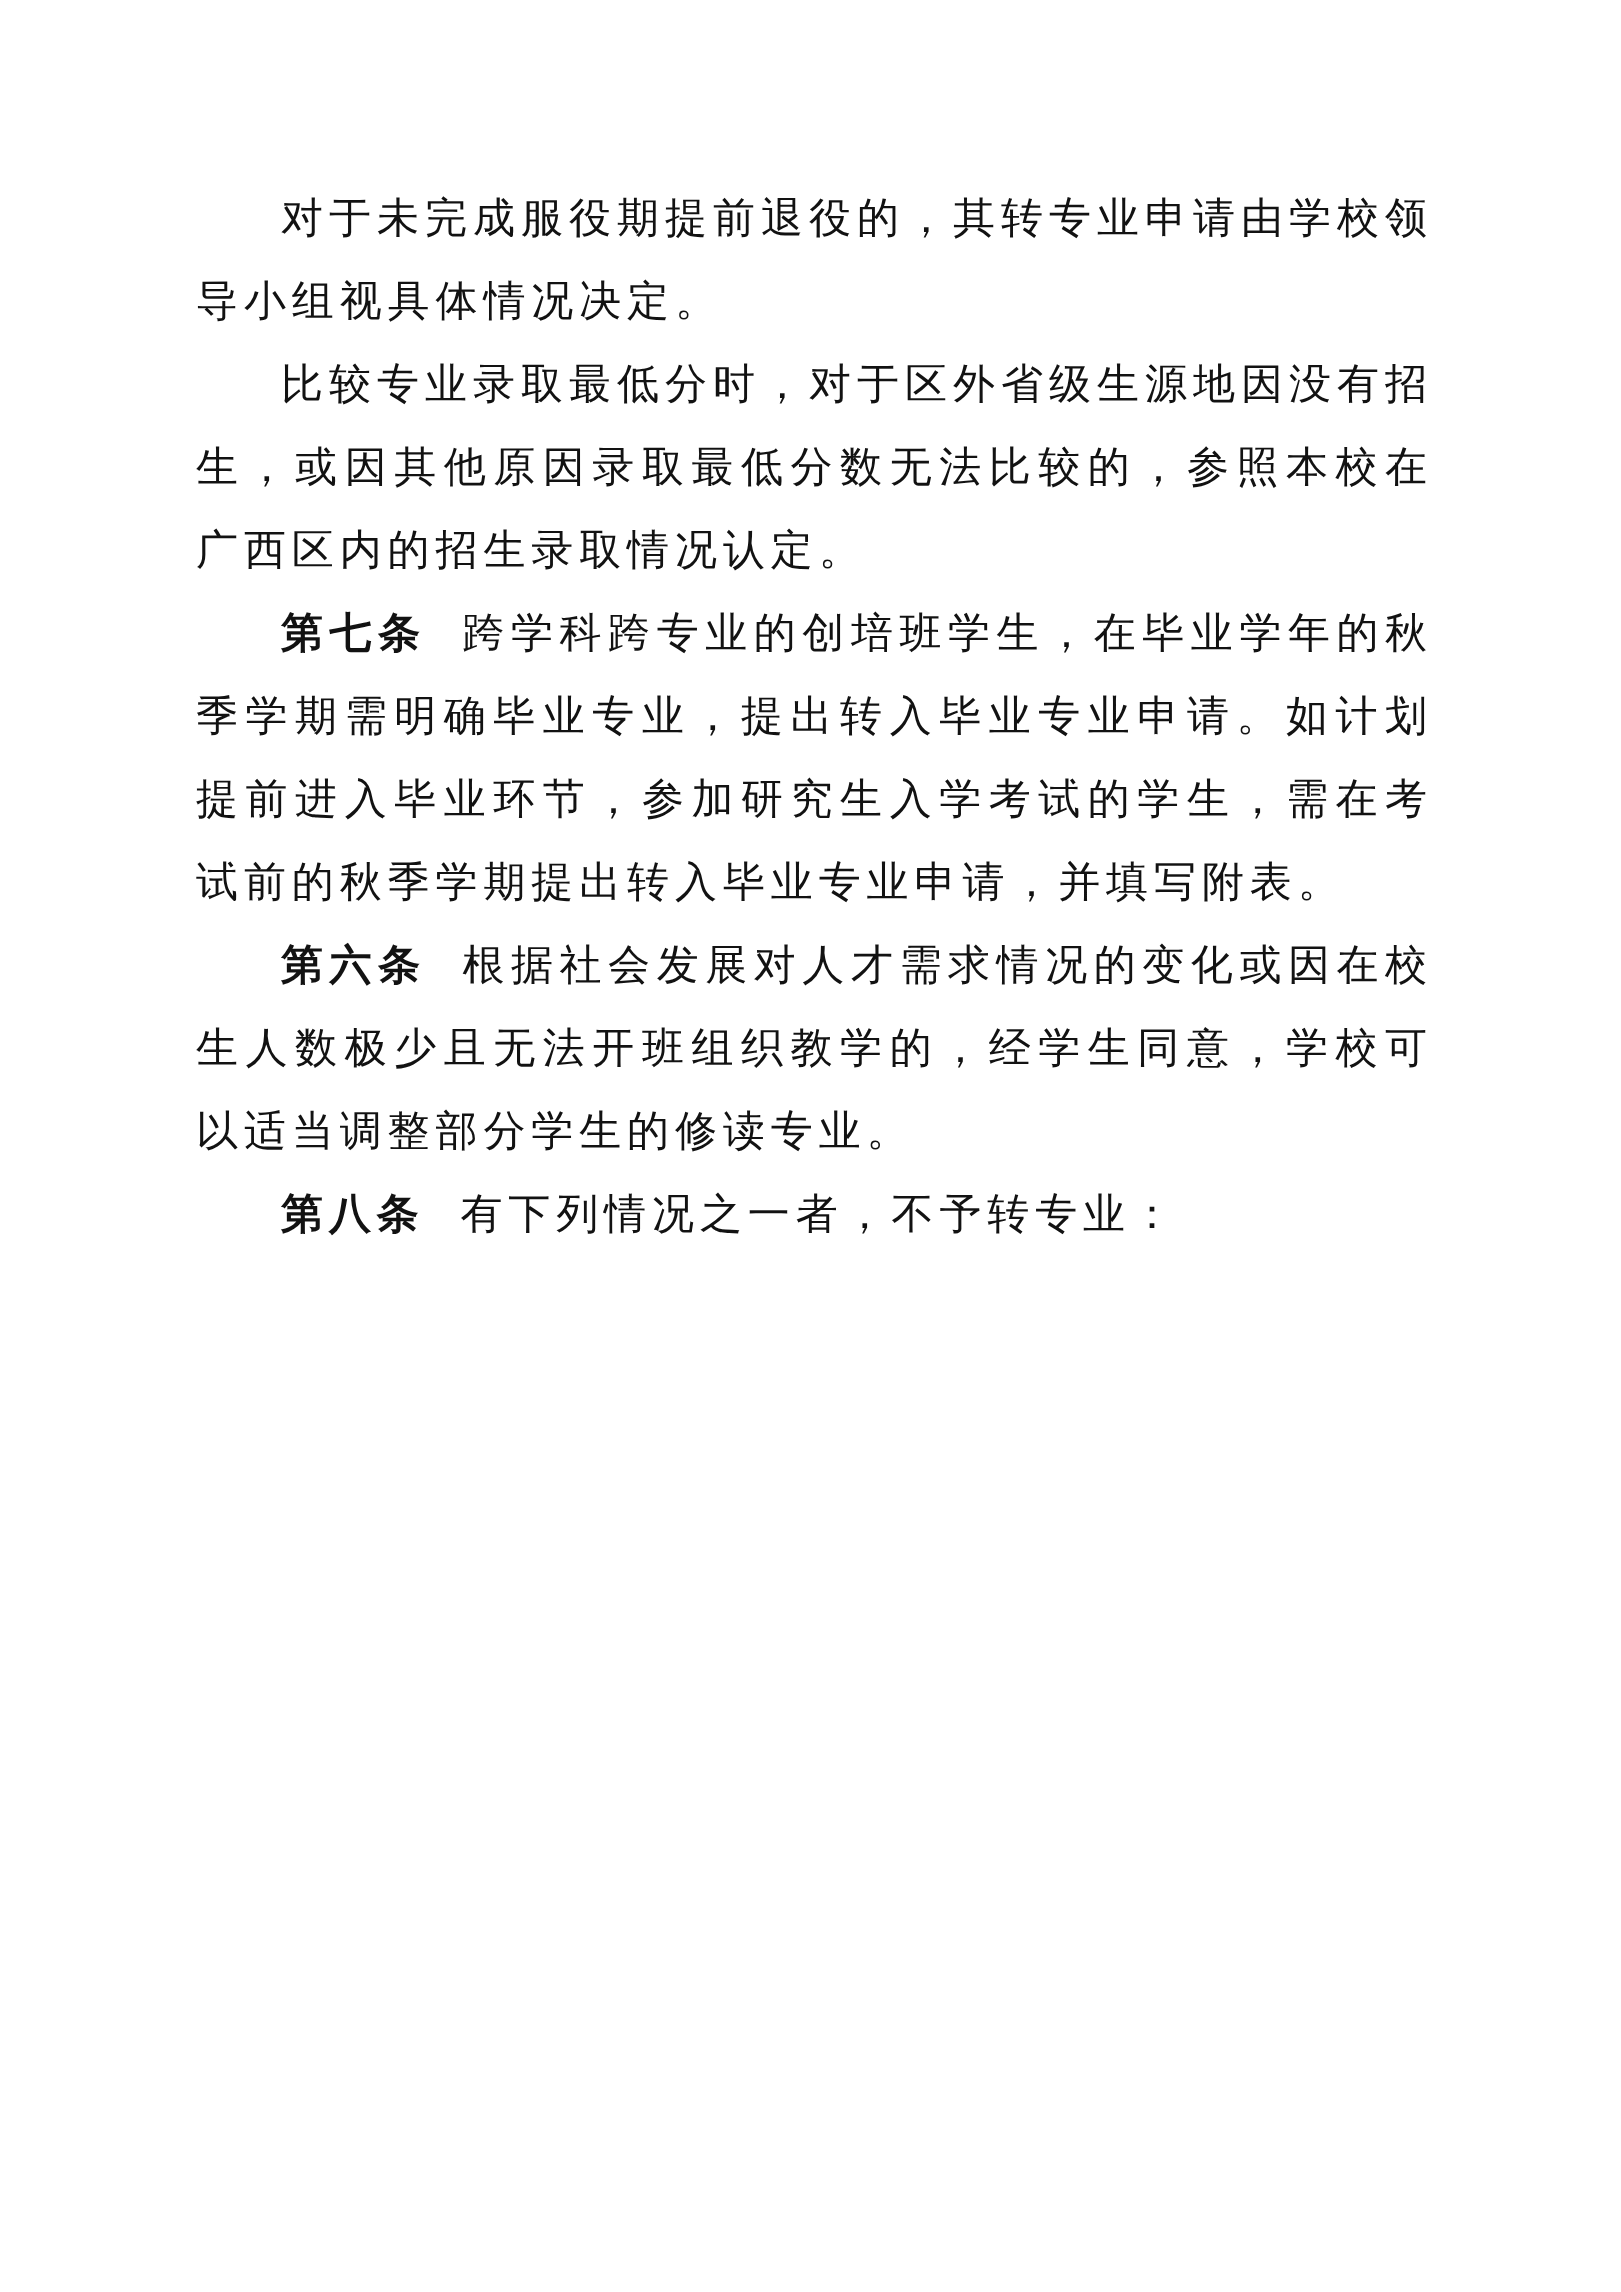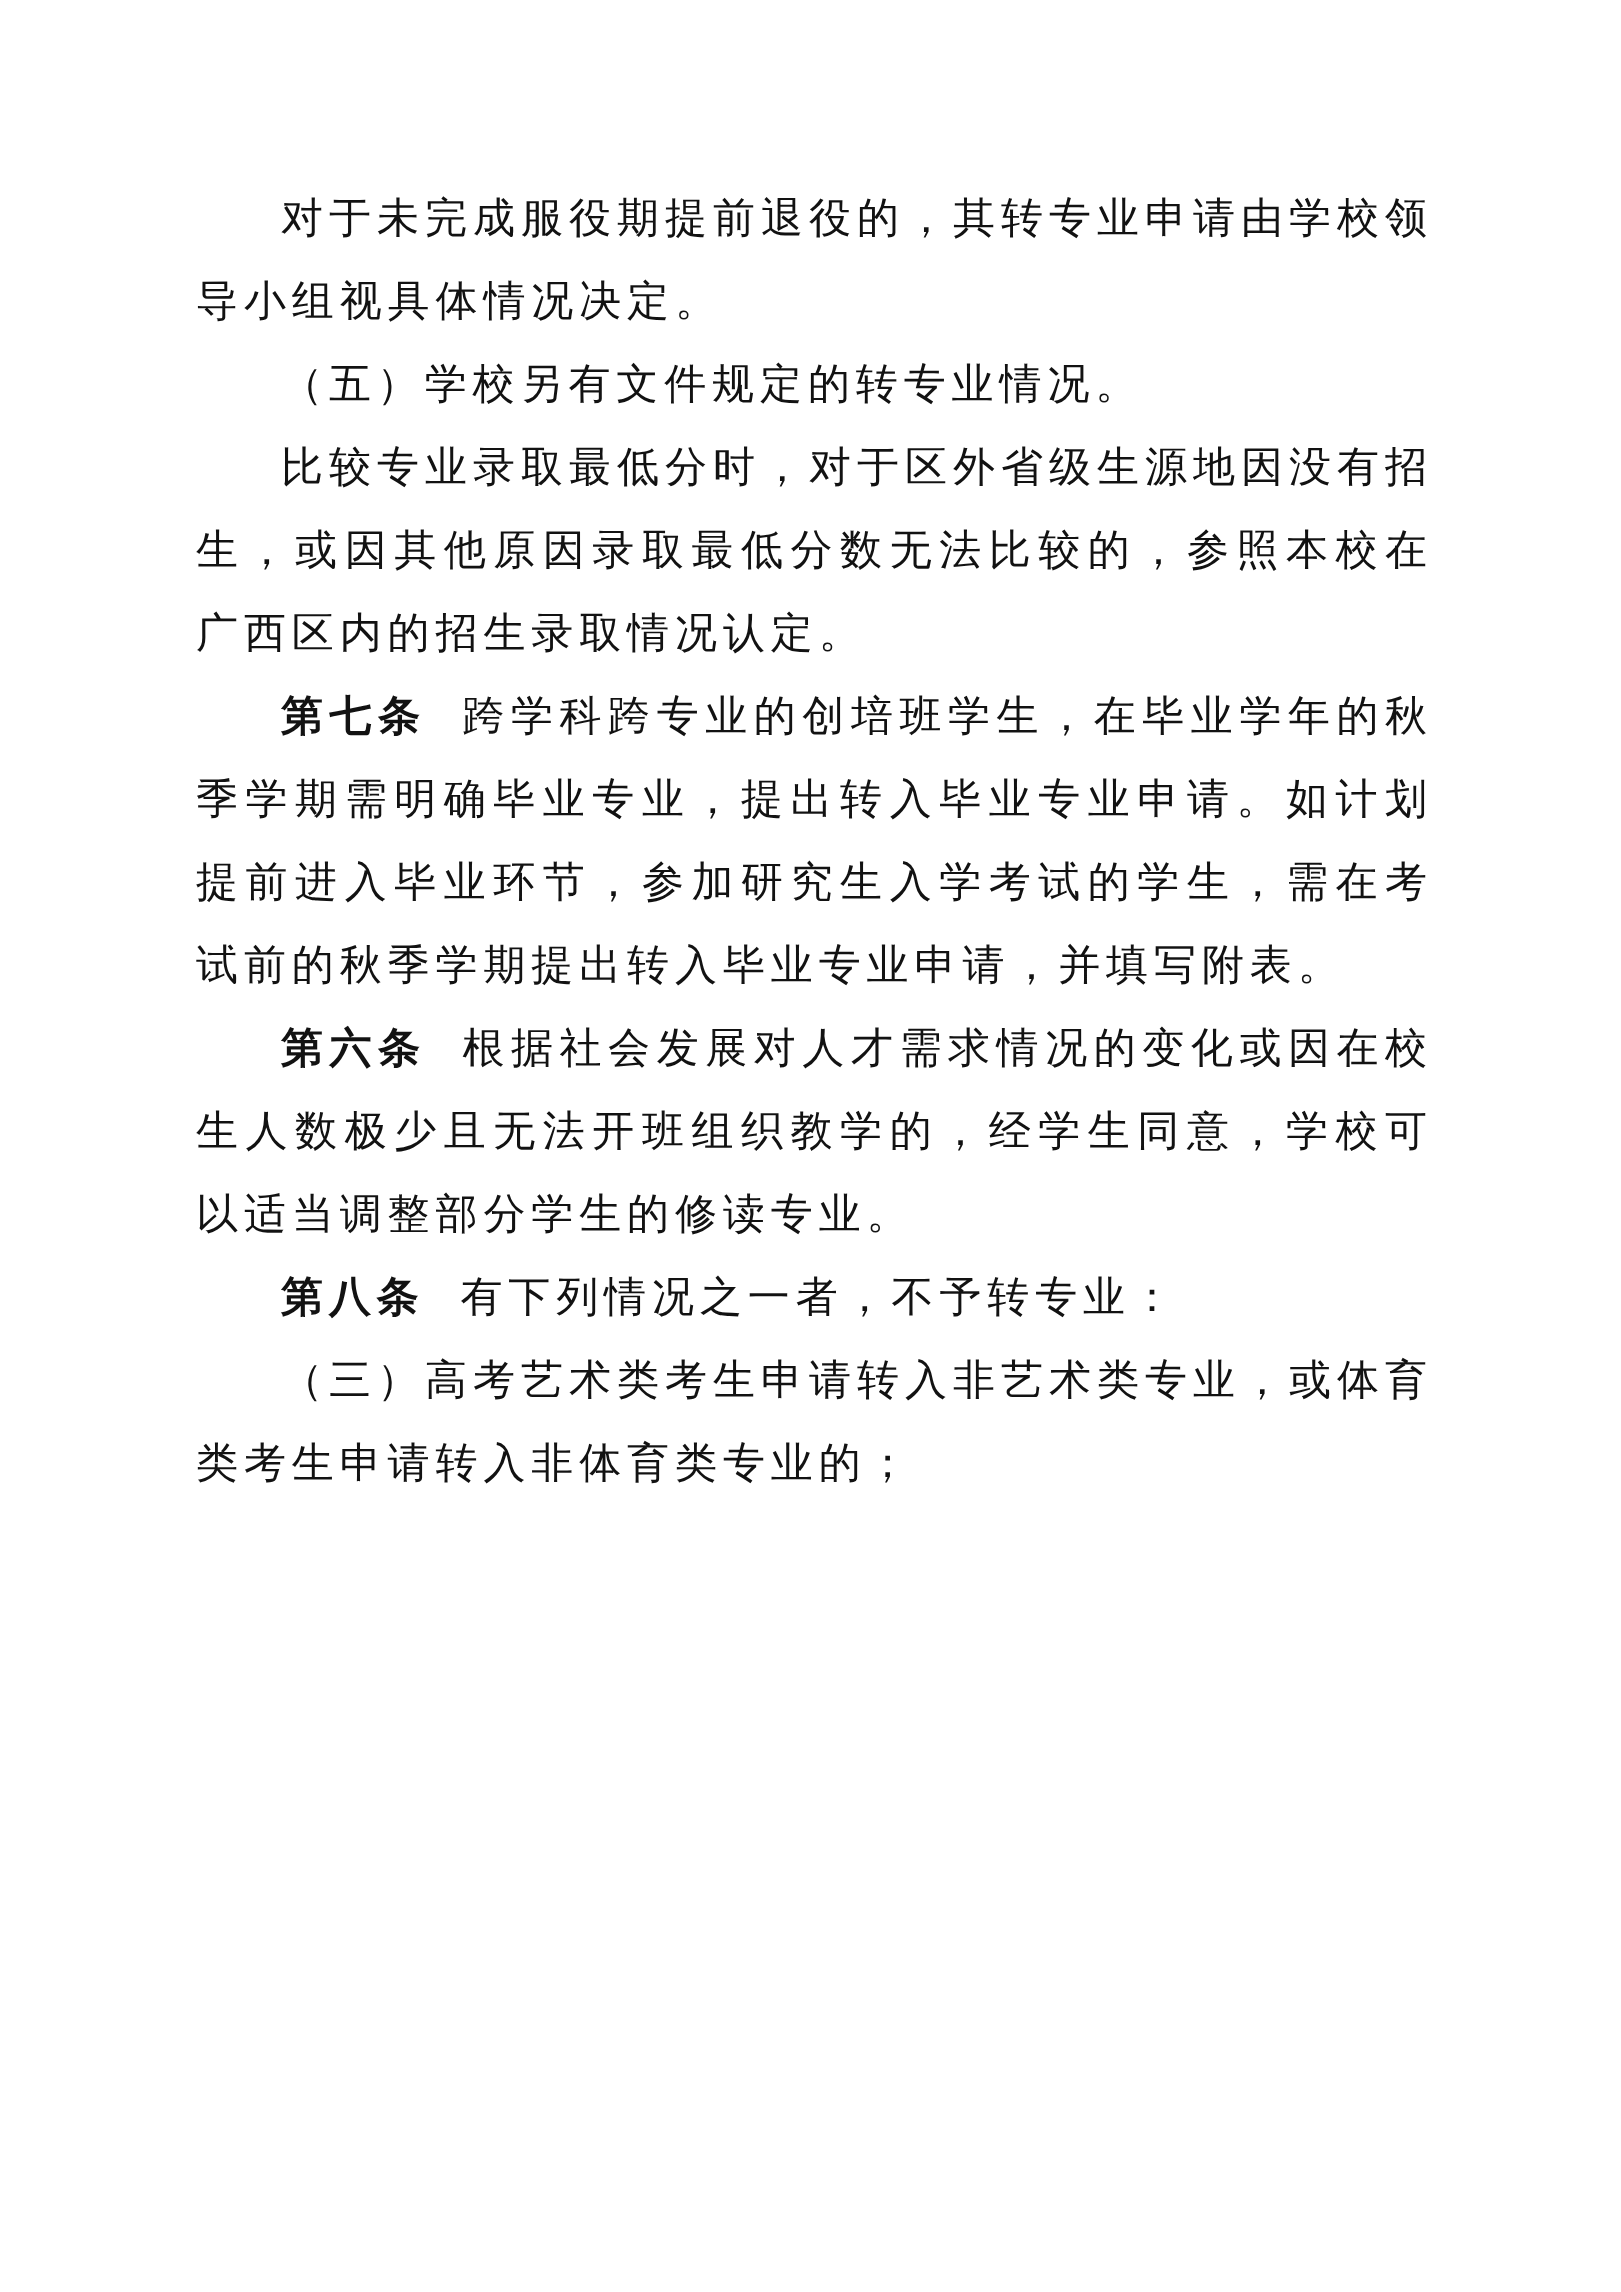--- a/index.html
+++ b/index.html
@@ -51,33 +51,31 @@
 </style>
 </head>
 <body>
 
 <div class="page">
 
   <div class="content">
 
     <p><span>对于未完成服役期提前退役的，其转专业申请由学校领导小组视具体情况决定。</span></p>
 
-    <p><span>（五）学校另有文件规定的转专业情况。</span></p>
 
 
     <p><span>比较专业录取最低分时，对于区外省级生源地因没有招生，或因其他原因录取最低分数无法比较的，参照本校在广西区内的招生录取情况认定。</span></p>
 
     <p><b class="term">第七条</b><span>跨学科跨专业的创培班学生，在毕业学年的秋季学期需明确毕业专业，提出转入毕业专业申请。如计划提前进入毕业环节，参加研究生入学考试的学生，需在考试前的秋季学期提出转入毕业专业申请，并填写附表。</span></p>
 
     <p><b class="term">第六条</b><span>根据社会发展对人才需求情况的变化或因在校生人数极少且无法开班组织教学的，经学生同意，学校可以适当调整部分学生的修读专业。</span></p>
 
     <p><b class="term">第八条</b><span>有下列情况之一者，不予转专业：</span></p>
 
 
 
-    <p><span>（三）高考艺术类考生申请转入非艺术类专业，或体育类考生申请转入非体育类专业的；</span></p>
 
   </div>
 
   <div class="footer">10</div>
 
 </div>
 
 
 </body></html>

